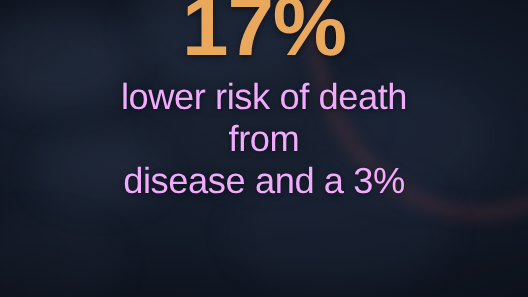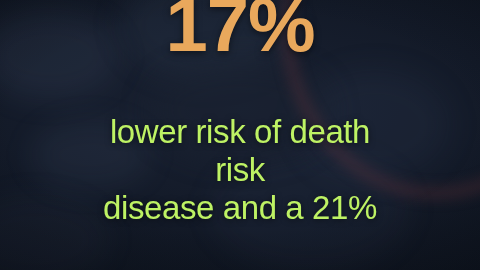--- a/index.html
+++ b/index.html
@@ -60,21 +60,20 @@
   }
 
   
   .caption {
     position: absolute;
     inset: 0;
     display: flex;
     flex-direction: column;
     align-items: center;
     text-align: center;
-    gap: 44px;
   }
 
   .stat {
     margin-top: -12px;
     font-size: 76px;
     font-weight: bold;
     line-height: 0.98;
     letter-spacing: -1px;
     color: #e9a85c;
     text-shadow: 0 2px 7px rgba(0,0,0,0.50);
@@ -86,21 +85,21 @@
     display: flex;
     flex-direction: column;
     align-items: center;
   }
 
   .line {
     font-size: 33px;
     font-weight: 500;
     line-height: 1.14;
     letter-spacing: -0.4px;
-    color: #bef264;
+    color: #f0abfc;
     text-shadow: 0 1px 6px rgba(0,0,0,0.55);
     white-space: nowrap;
   }
 </style>
 </head>
 <body>
 
 <div id="stage">
 
   <div class="bg-base"></div>
@@ -113,18 +112,18 @@
   <div class="bg-cloud c7"></div>
   <div class="bg-arc"></div>
   <div class="bg-vignette"></div>
 
   <div class="caption">
 
     <div class="stat">17%</div>
 
     <div class="lines">
       <div class="line">lower risk of death</div>
-      <div class="line">risk</div>
-      <div class="line">disease and a 21%</div>
+      <div class="line">from</div>
+      <div class="line">disease and a 3%</div>
     </div>
 
   </div>
 </div>
 
 </body></html>

